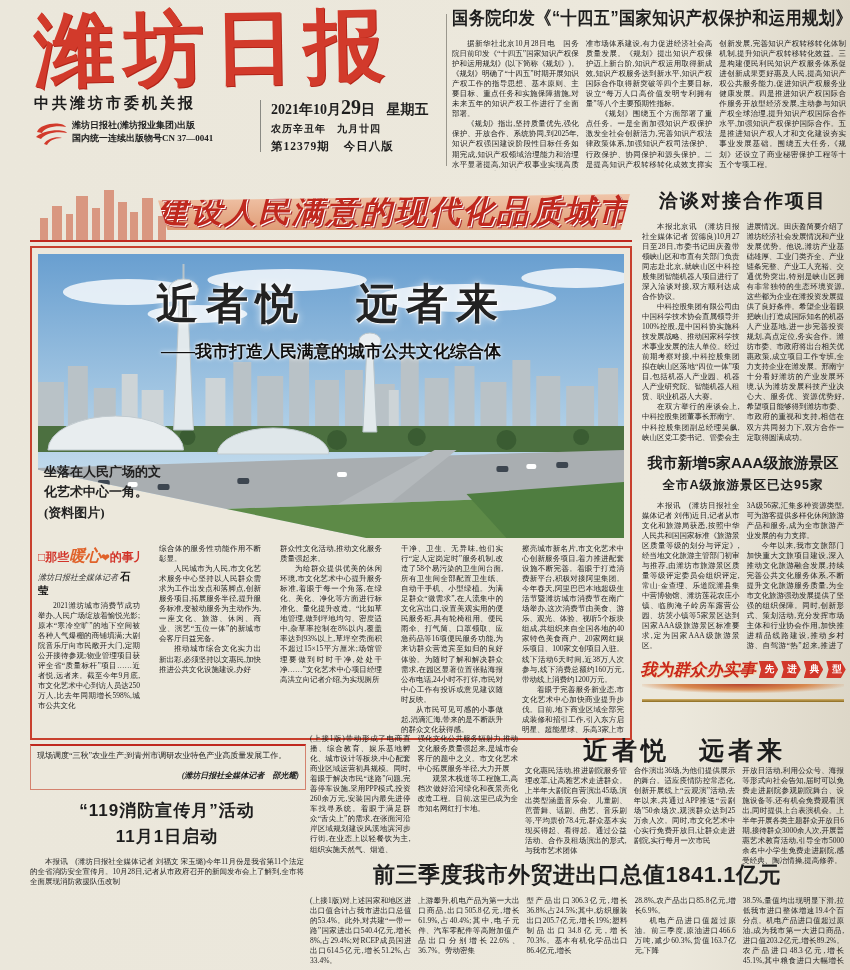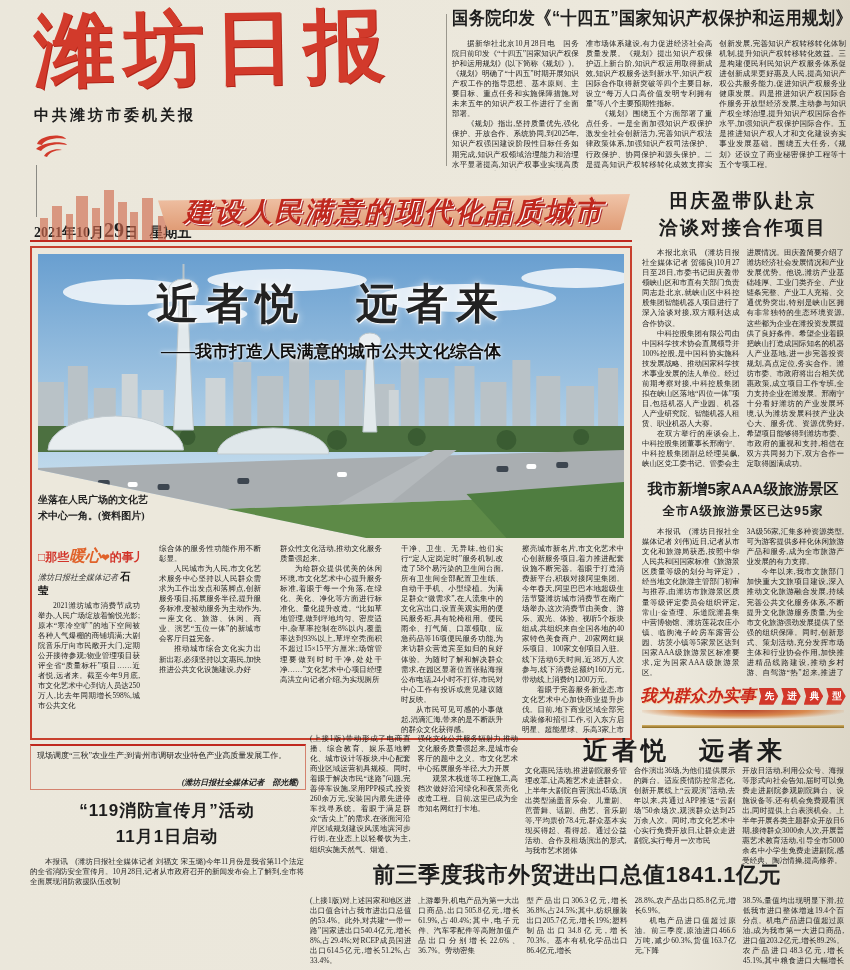--- a/index.html
+++ b/index.html
@@ -6,21 +6,21 @@
   .page{position:relative;width:850px;height:970px;margin:0 auto;overflow:hidden;
         background:linear-gradient(90deg,#ebe7db 0%,#ece8dc 80%,#ddd7c8 100%);
         font-family:"Liberation Serif","DejaVu Serif",serif;color:#1d1d1d;}
   .sans{font-family:"Liberation Sans","DejaVu Sans",sans-serif;}
 
   
   .masthead{position:absolute;left:34px;top:6px;width:412px;height:168px;}
   .mh-title{font-size:80px;line-height:1.05;font-weight:bold;color:#d23a2b;
             letter-spacing:10px;white-space:nowrap;transform:rotate(-1deg);
             text-shadow:1px 1px 0 #b32418;}
-  .mh-bottom{display:flex;margin-top:16px;flex-direction:column;}
+  .mh-bottom{display:flex;margin-top:4px;}
   .mh-left{width:224px;}
   .mh-organ{font-size:15px;font-weight:bold;letter-spacing:3px;white-space:nowrap;}
   .mh-pubrow{display:flex;align-items:center;margin-top:4px;}
   .mh-logo{width:34px;height:30px;flex:0 0 auto;margin-right:4px;}
   .mh-publines{font-size:9px;line-height:1.5;font-weight:bold;color:#222;white-space:nowrap;}
   .mh-div{width:1px;background:#8a8a84;height:52px;margin:6px 10px 0 2px;}
   .mh-meta{padding-top:2px;white-space:nowrap;}
   .mh-date{font-size:14px;font-weight:bold;}
   .mh-date .day{font-size:20px;}
   .mh-lunar{font-size:10px;font-weight:bold;margin-top:3px;letter-spacing:1px;}
@@ -40,38 +40,38 @@
            transform-origin:left;letter-spacing:0.5px;}
   .ta-cols{display:flex;gap:7px;margin-top:9px;height:132px;}
   .ta-cols .tcol{flex:1;}
 
   
   .banner1{position:absolute;left:30px;top:186px;width:602px;height:58px;}
   .b1-ribbon{position:absolute;left:128px;top:8px;right:2px;height:36px;
              background:linear-gradient(180deg,#f0c4a8,#e09c76);
              clip-path:polygon(0 18%,100% 0,98% 100%,2% 100%);
              display:flex;align-items:center;justify-content:center;}
-  .b1-text{font-size:28px;font-weight:bold;font-style:italic;color:#c0281e;
+  .b1-text{font-size:32px;font-weight:bold;font-style:italic;color:#c0281e;
            letter-spacing:2px;white-space:nowrap;
            text-shadow:1px 1px 0 #fff,2px 2px 0 #a33;}
   .b1-line{position:absolute;left:0;bottom:2px;width:100%;height:2px;background:#c0281e;}
   .b1-sky{position:absolute;left:0;bottom:4px;width:180px;height:52px;opacity:.85;}
 
   
   .redbox{position:absolute;left:30px;top:246px;width:602px;height:494px;
           border:2px solid #c8402e;box-sizing:border-box;background:#ece8dc;padding:6px;}
   .photo{position:relative;height:284px;overflow:hidden;}
   .photo svg{position:absolute;left:0;top:0;width:100%;height:100%;
              clip-path:polygon(0 0,100% 0,100% 100%,56% 100%,0 76%);}
   .feat-head{position:absolute;top:22px;width:100%;text-align:center;font-size:42px;
              font-weight:bold;color:#222;letter-spacing:8px;white-space:pre;
              text-shadow:0 0 8px #fff,0 0 3px #fff,1px 1px 0 #fff;}
   .feat-sub{position:absolute;top:86px;width:100%;text-align:center;font-size:17px;
             font-weight:bold;color:#101010;text-shadow:0 0 5px #fff,0 0 2px #fff;}
-  .photo-cap{position:absolute;left:0;bottom:14px;width:118px;font-size:10px;
+  .photo-cap{position:absolute;left:6px;bottom:14px;width:118px;font-size:13px;
              font-weight:bold;line-height:1.6;color:#222;}
   .feat-cols{display:flex;gap:19px;margin-top:6px;height:190px;}
   .feat-cols .tcol{flex:1;}
   .warm-tag{font-size:12px;font-weight:bold;color:#d2342a;margin:2px 0 3px;white-space:nowrap;}
   .warm-tag .mid{font-size:16px;font-style:italic;color:#e0622a;}
   .warm-tag .heart{color:#e0622a;font-size:10px;}
   .feat-byline{font-size:8px;font-style:italic;color:#333;margin-bottom:3px;}
   .feat-byline b{font-size:10.5px;font-style:normal;color:#111;}
 
   
@@ -90,21 +90,21 @@
             clip-path:polygon(0 0,75% 0,100% 50%,75% 100%,0 100%,12% 50%);}
   .b2-swoosh{height:9px;margin-top:3px;
              background:radial-gradient(ellipse at 50% 0%,#b8432b 0%,#d98a4f 45%,rgba(0,0,0,0) 75%);}
   .goldline{height:3px;margin-top:6px;background:linear-gradient(180deg,#d3b065,#8a6a20);}
 
   
   .strip{position:absolute;left:30px;top:744px;width:276px;height:46px;box-sizing:border-box;
          border:1px solid #d4826e;border-top:2px solid #c0281e;background:#ece8dc;
          padding:4px 6px 2px;}
   .strip-line{font-size:8px;line-height:1.4;text-align:justify;}
-  .strip-by{font-size:8px;font-style:italic;font-weight:bold;text-align:right;margin-top:16px;}
+  .strip-by{font-size:8px;font-style:italic;font-weight:bold;text-align:right;margin-top:9px;}
 
   
   .fire{position:absolute;left:30px;top:798px;width:274px;}
   .fire-h{font-size:17px;font-weight:bold;text-align:center;line-height:1.5;letter-spacing:1px;}
   .fire-cols{display:flex;gap:7px;margin-top:8px;height:102px;}
   .fire-cols .tcol{flex:1;}
 
   
   .cont{position:absolute;left:310px;top:734px;width:534px;height:120px;display:flex;gap:7px;}
   .cont-left{display:flex;gap:7px;width:208px;flex:0 0 auto;}
@@ -130,20 +130,24 @@
     <div class="mh-title">潍坊日报</div>
     <div class="mh-bottom">
       <div class="mh-left">
         <div class="mh-organ">中共潍坊市委机关报</div>
         <div class="mh-pubrow">
           <svg class="mh-logo" viewBox="0 0 34 30">
             <path d="M3,15 C6,6 28,4 32,10 C22,8 10,11 8,16 Z" fill="#d23a2b"></path>
             <path d="M2,20 C8,13 30,11 33,16 C21,14 11,17 7,22 Z" fill="#d23a2b"></path>
             <path d="M10,27 C13,21 24,19 28,21 C20,21 15,24 13,28 Z" fill="#d23a2b"></path>
           </svg>
+          <div class="mh-publines">
+            <div>潍坊日报社(潍坊报业集团)出版</div>
+            <div>国内统一连续出版物号CN 37—0041</div>
+          </div>
         </div>
       </div>
       <div class="mh-div"></div>
       <div class="mh-meta">
         <div class="mh-date">
           <span>2021年10月</span><span class="day">29</span><span>日</span>
           <span style="margin-left:8px;">星期五</span>
         </div>
         <div class="mh-lunar">农历辛丑年　九月廿四</div>
         <div class="mh-issue">
@@ -305,21 +309,20 @@
       <div class="tcol">
           <p>擦亮城市新名片,市文化艺术中心创新服务项目,着力推进配套设施不断完善。着眼于打造消费新平台,积极对接阿里集团。今年春天,阿里巴巴本地超级生活节暨潍坊城市消费节在南广场举办,这次消费节由美食、游乐、观光、体验、视听5个板块组成,共组织来自全国各地的40家特色美食商户、20家网红娱乐项目、100家文创项目入驻。线下活动6天时间,近38万人次参与,线下消费总额约160万元,带动线上消费约1200万元。</p>
           <p>着眼于完善服务新业态,市文化艺术中心加快商业提升步伐。目前,地下商业区域全部完成装修和招引工作,引入东方启明星、超能星球、乐高3家上市公司品牌以及晨熙电子商务、七田阳光等14家知名企业入驻。(下转2版)</p>
         </div>
     </div>
   </div>
 
   <div class="sidebar">
     <div>
       <div class="sb-head sans">
-        <div>田庆盈带队赴京</div>
         <div>洽谈对接合作项目</div>
       </div>
       <div class="sb-cols" style="height:220px;">
         <div class="tcol fresh">
             <p>本报北京讯　(潍坊日报社全媒体记者 贺德良)10月27日至28日,市委书记田庆盈带领峡山区和市直有关部门负责同志赴北京,就峡山区中科控股集团智能机器人项目进行了深入洽谈对接,双方顺利达成合作协议。</p>
             <p>中科控股集团有限公司由中国科学技术协会直属领导并100%控股,是中国科协实施科技发展战略、推动国家科学技术事业发展的法人单位。经过前期考察对接,中科控股集团拟在峡山区落地“四位一体”项目,包括机器人产业园、机器人产业研究院、智能机器人租赁、职业机器人大赛。</p>
             <p>在双方举行的座谈会上,中科控股集团董事长邢南宁、中科控股集团副总经理吴飙,峡山区党工委书记、管委会主任张龙江分别介绍了中科控股集团情况、中科“四位一体”项目情况和项目</p>
           </div>
         <div class="tcol">
             <p>进展情况。田庆盈简要介绍了潍坊经济社会发展情况和产业发展优势。他说,潍坊产业基础雄厚、工业门类齐全、产业链条完整、产业工人充裕、交通优势突出,特别是峡山区拥有非常独特的生态环境资源,这些都为企业在潍投资发展提供了良好条件。希望企业着眼把峡山打造成国际知名的机器人产业基地,进一步完善投资规划,高点定位,务实合作。潍坊市委、市政府将出台相关优惠政策,成立项目工作专班,全力支持企业在潍发展。邢南宁十分看好潍坊的产业发展环境,认为潍坊发展科技产业决心大、服务优、资源优势好,希望项目能够得到潍坊市委、市政府的重视和支持,相信在双方共同努力下,双方合作一定取得圆满成功。</p>

